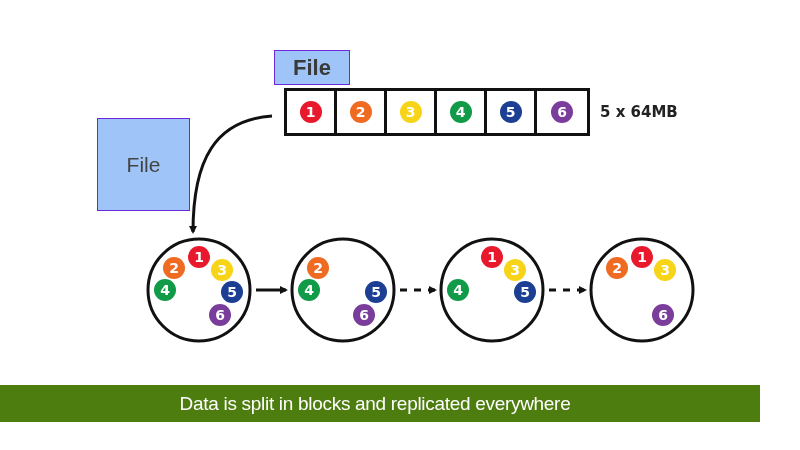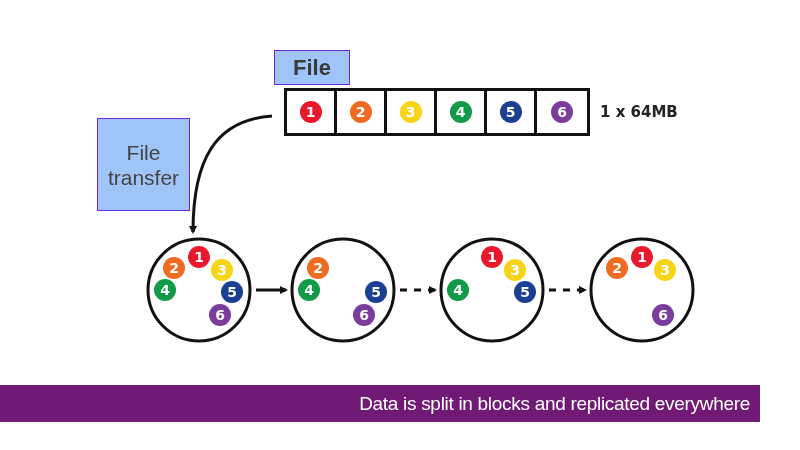--- a/index.html
+++ b/index.html
@@ -20,36 +20,35 @@
     }
     .block:last-child { border-right: none; }
     .chip {
       width: 22px; height: 22px; border-radius: 50%; color: #fff; font-weight: bold;
       font-size: 14px; display: flex; align-items: center; justify-content: center;
       font-family: "DejaVu Sans", sans-serif;
     }
     #size-label { position: absolute; left: 600px; top: 103px; font-weight: bold; font-size: 15px; color: #222; font-family: "DejaVu Sans", sans-serif; }
     svg#diagram { position: absolute; left: 0; top: 0; }
     #caption-bar {
-      position: absolute; left: 0; top: 385px; width: 760px; height: 37px; background: #701a75;
-      display: flex; align-items: center; justify-content: flex-end; box-sizing: border-box; padding-right: 10px;
+      position: absolute; left: 0; top: 385px; width: 760px; height: 37px; background: #4d7c0f;
+      display: flex; align-items: center; justify-content: center; box-sizing: border-box; padding-right: 10px;
     }
     #caption-text { color: #fff; font-size: 19px; letter-spacing: -0.3px; }
   </style>
 </head>
 <body>
 
 <div class="label-box" id="file-label">
   <span>File</span>
 </div>
 
 <div class="label-box" id="transfer-label">
   <span>
     <span>File</span><br>
-    <span>transfer</span>
   </span>
 </div>
 
 <div id="blocks">
     <div class="block">
       <div class="chip" style="background: rgb(232, 25, 44);">1</div>
     </div>
     <div class="block">
       <div class="chip" style="background: rgb(240, 107, 34);">2</div>
     </div>
@@ -60,21 +59,21 @@
       <div class="chip" style="background: rgb(17, 154, 72);">4</div>
     </div>
     <div class="block">
       <div class="chip" style="background: rgb(28, 63, 148);">5</div>
     </div>
     <div class="block">
       <div class="chip" style="background: rgb(122, 61, 155);">6</div>
     </div>
   </div>
 
-<div id="size-label">1 x 64MB</div>
+<div id="size-label">5 x 64MB</div>
 
 <svg id="diagram" width="800" height="380">
   <defs>
     <marker id="arrowhead" markerWidth="8" markerHeight="8" refX="6" refY="4" orient="auto" markerUnits="userSpaceOnUse">
       <path d="M0,0 L8,4 L0,8 z" fill="#111"></path>
     </marker>
   </defs>
   <path d="M272,116 C215,120 193,160 193,232" stroke="#111" stroke-width="3" fill="none" marker-end="url(#arrowhead)"></path>
   <g id="nodes-layer">
       <g>

